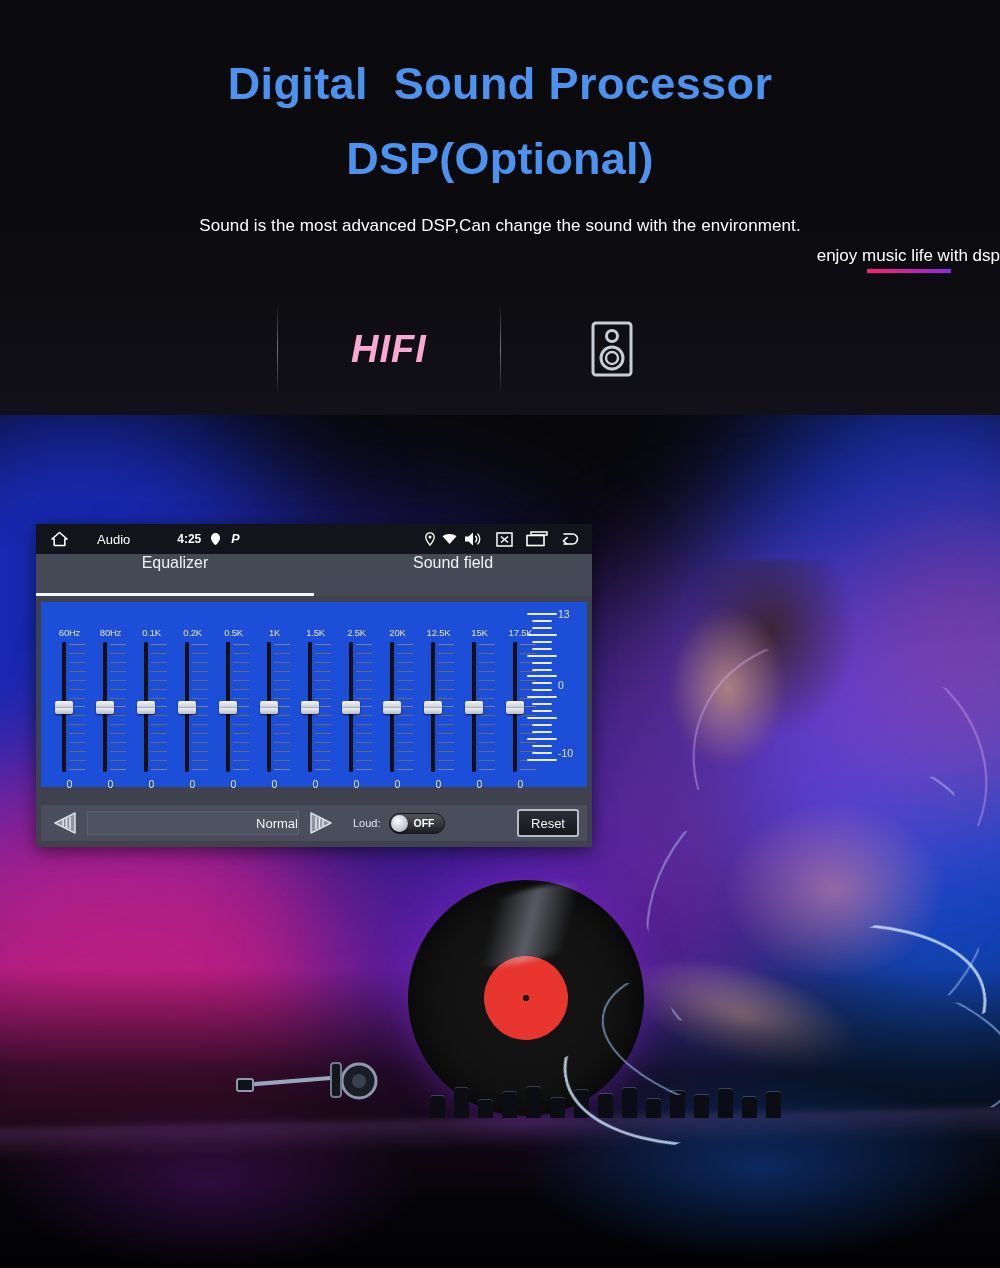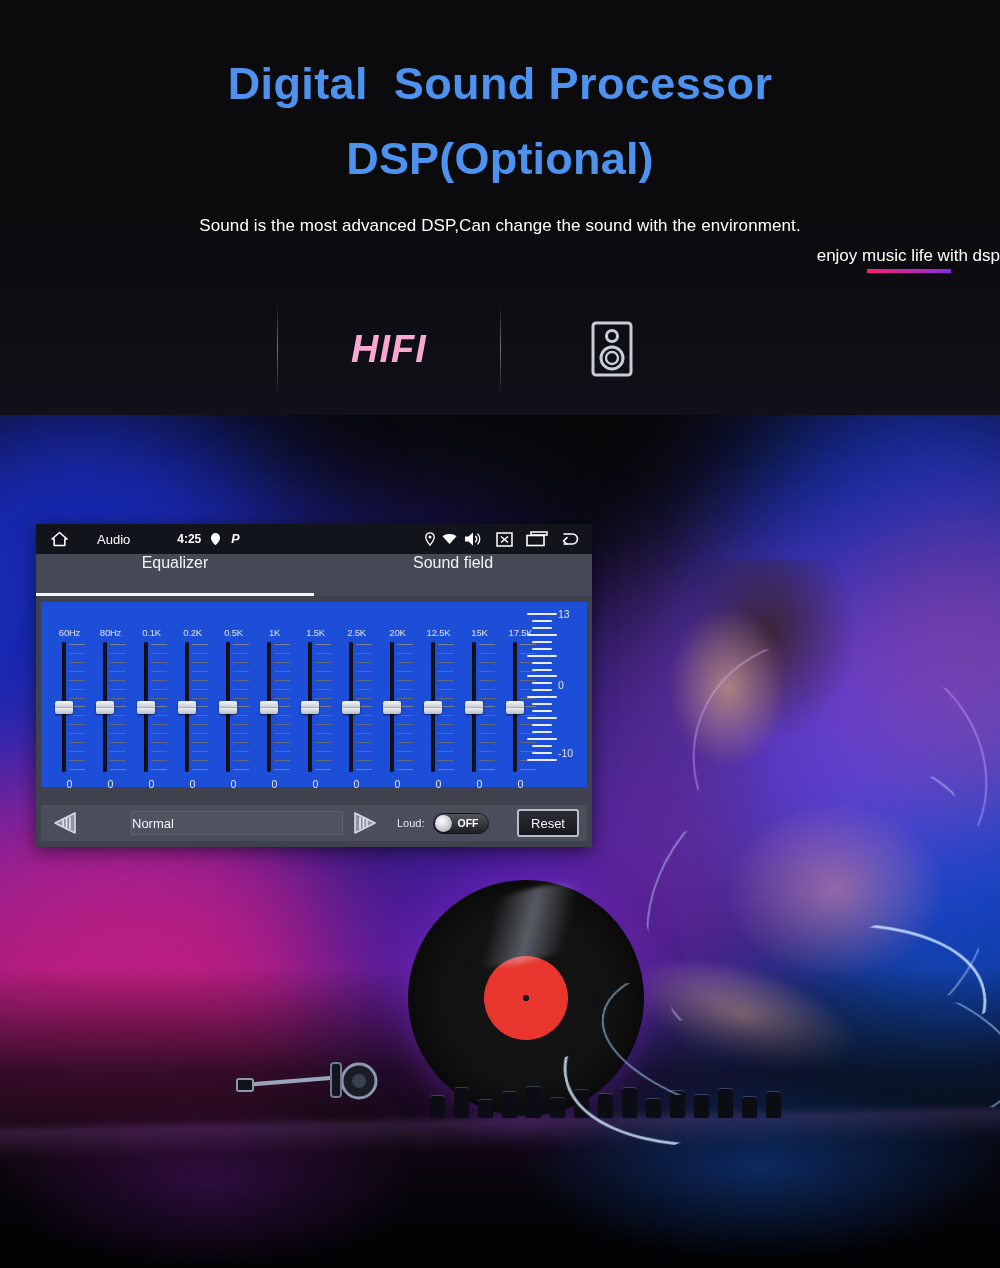--- a/index.html
+++ b/index.html
@@ -191,22 +191,22 @@
   .dblab { position:absolute; left:31px; color:#dfe3ea; font-size:10.5px; }
 
   
   .ctrlbar {
     position:absolute; left:5px; right:5px; bottom:6px; height:36px;
     background:#4a4e5c; display:flex; align-items:center; padding:0 8px; gap:8px;
   }
   .arrow-btn { width:30px; height:26px; display:flex; align-items:center; justify-content:center; }
   .preset-field {
     flex:0 0 212px; height:24px; background:#52566580; border:1px solid #5e6272;
-    display:flex; align-items:center; justify-content:flex-start;
-    color:#f2f4f8; font-size:13px;margin-left:44px;
+    display:flex; align-items:center; justify-content:flex-end;
+    color:#f2f4f8; font-size:13px;
   }
   .loud-label { color:#e4e7ee; font-size:11px; margin-left:8px; }
   .toggle {
     width:56px; height:21px; border-radius:11px; position:relative;
     background:linear-gradient(180deg,#53555c,#1d1e22);
     border:1px solid #15161a; display:flex; align-items:center; justify-content:flex-end;
     padding-right:9px;
   }
   .toggle .knobc {
     position:absolute; left:1px; top:1px; width:17px; height:17px; border-radius:50%;

